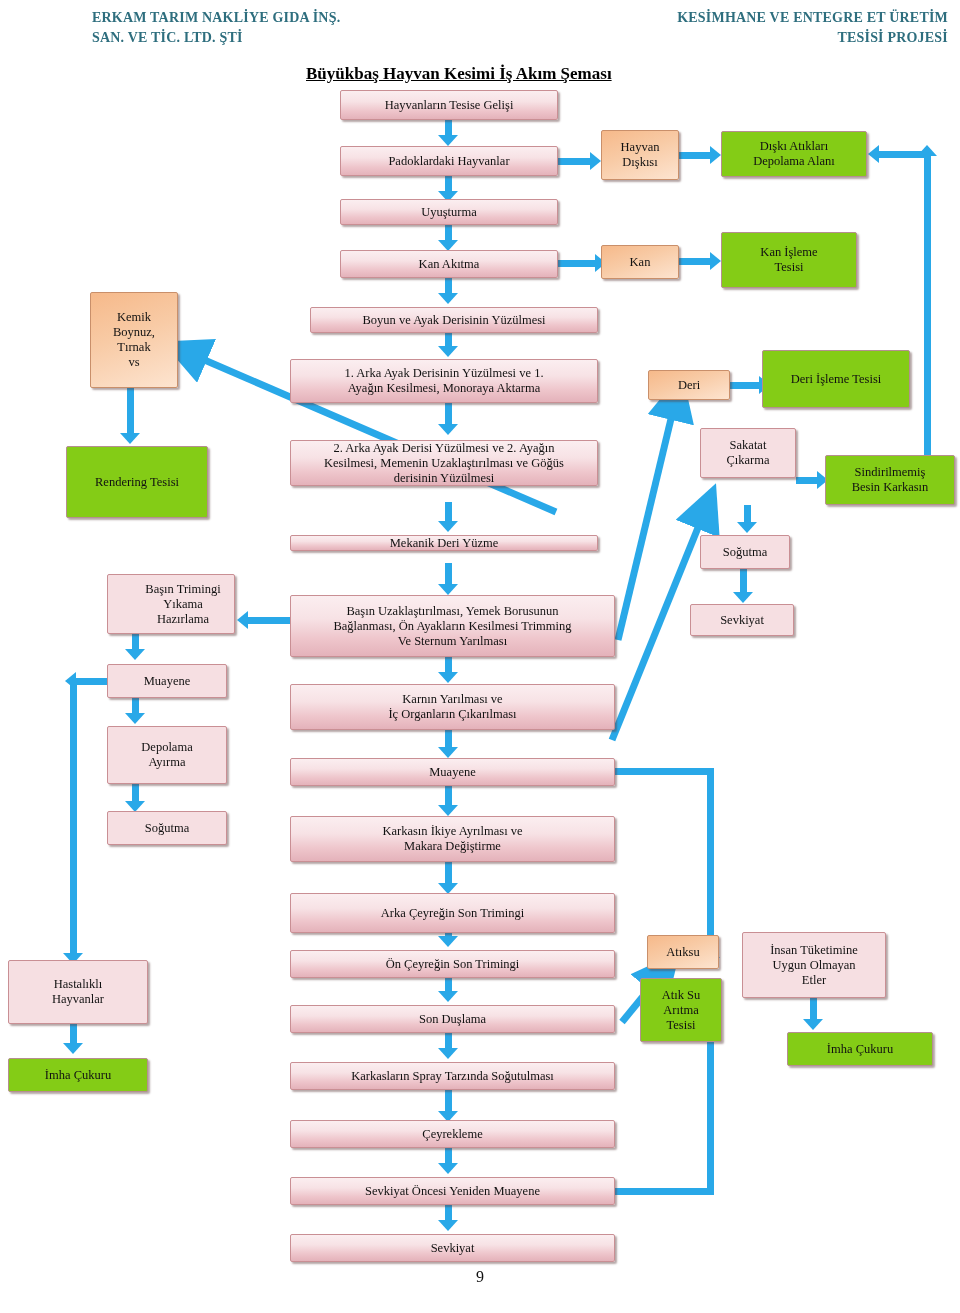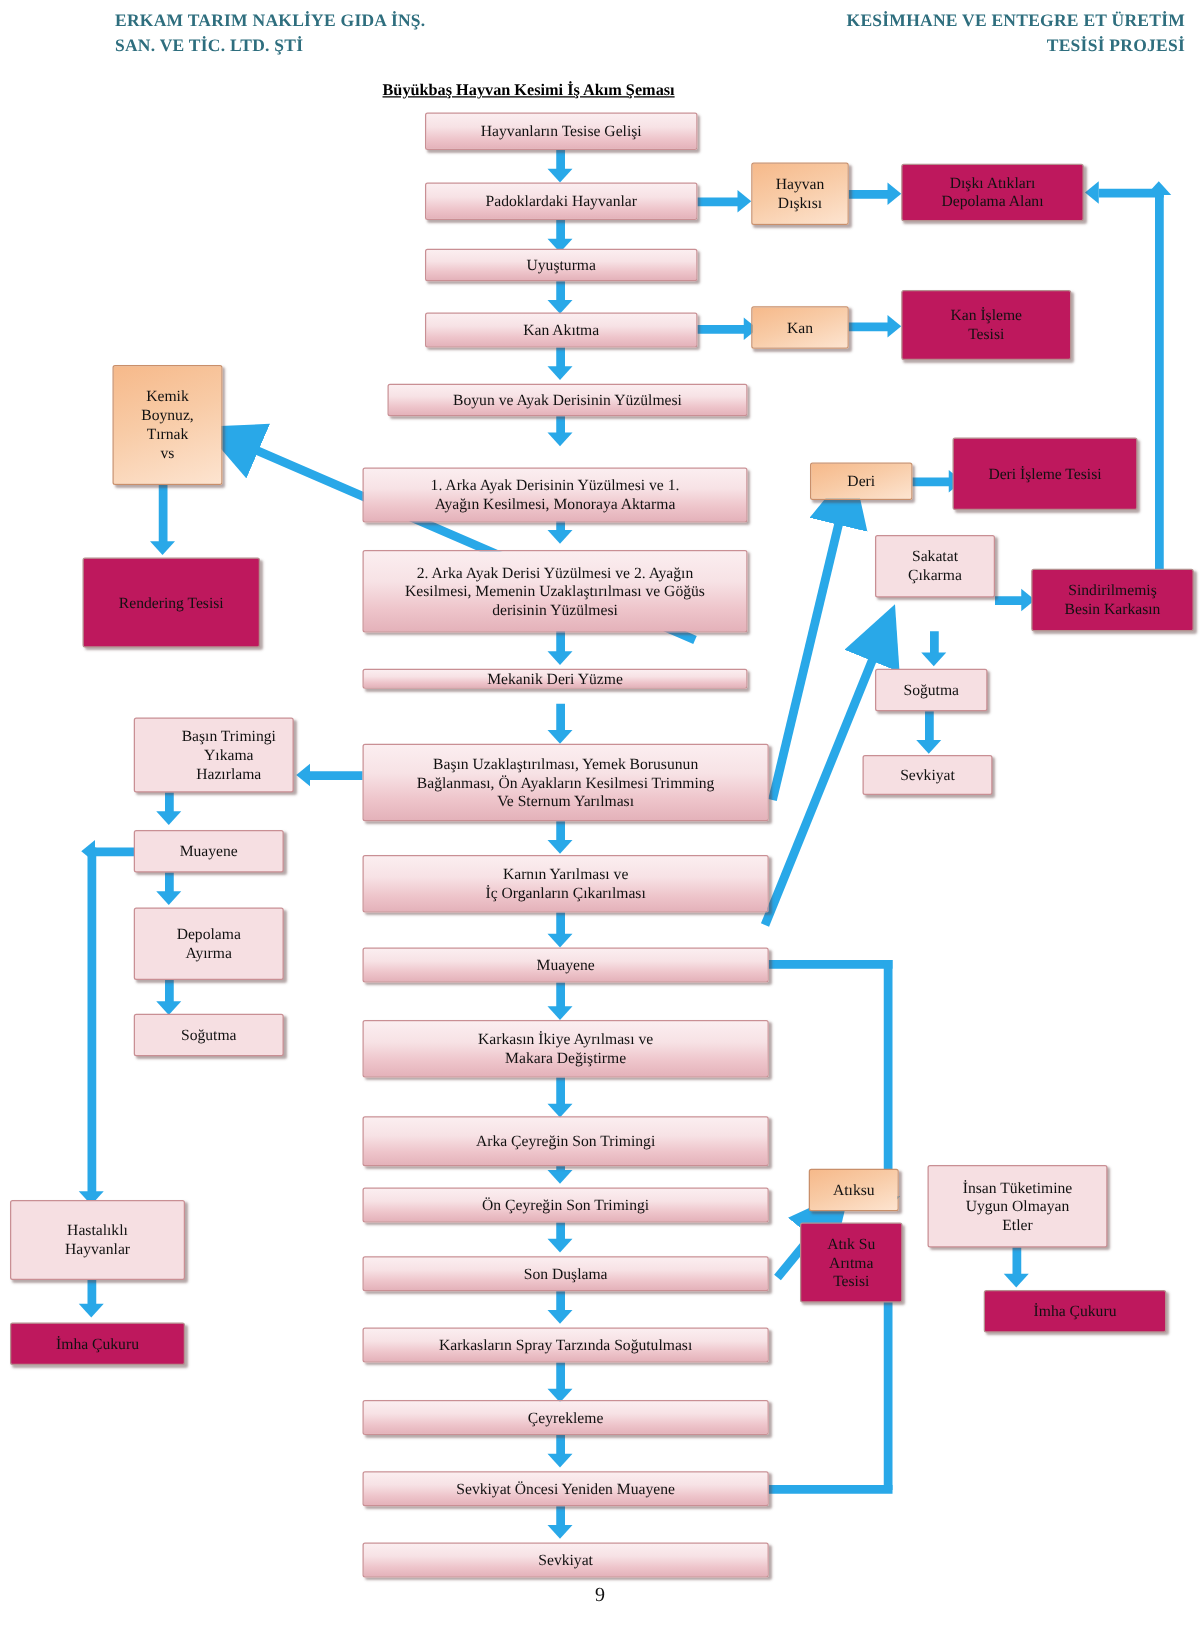--- a/index.html
+++ b/index.html
@@ -10,21 +10,21 @@
   }
   #stage{position:absolute;left:0;top:0;width:960px;height:1313px;}
 
   
   .hdr{position:absolute;color:#2e6e7e;font-weight:bold;font-size:14px;line-height:20px;letter-spacing:.2px;}
   .hdr-left{left:92px;top:8px;text-align:left;}
   .hdr-right{right:12px;top:8px;text-align:right;}
 
   .title{
     position:absolute;left:306px;top:64px;
-    font-size:13px;font-weight:bold;color:#000;
+    font-size:17px;font-weight:bold;color:#000;
     text-decoration:underline;white-space:nowrap;
   }
   .pageno{position:absolute;left:0;top:1268px;width:960px;text-align:center;font-size:16px;color:#111;}
 
   
   .box{
     position:absolute;box-sizing:border-box;
     display:flex;align-items:center;justify-content:center;
     text-align:center;font-size:12.5px;line-height:15px;color:#111;
     border-radius:2px;
@@ -43,21 +43,21 @@
     background:#f6dfe2;
   }
   
   .box.orange{
     border:1px solid #c98f6a;
     background:linear-gradient(160deg,#f6b98a 0%,#f8cba6 45%,#fde4d0 100%);
   }
   
   .box.green{
     border:1px solid #b58f8f;
-    background:#be185d;
+    background:#84cc16;
   }
 
   
   .ln{position:absolute;background:#29a8e8;z-index:2;}
   .ah{position:absolute;width:0;height:0;z-index:2;}
   .ah.down{border-left:10px solid transparent;border-right:10px solid transparent;border-top:11px solid #29a8e8;}
   .ah.up{border-left:10px solid transparent;border-right:10px solid transparent;border-bottom:11px solid #29a8e8;}
   .ah.right{border-top:9px solid transparent;border-bottom:9px solid transparent;border-left:11px solid #29a8e8;}
   .ah.left{border-top:9px solid transparent;border-bottom:9px solid transparent;border-right:11px solid #29a8e8;}
   svg.diag{position:absolute;left:0;top:0;width:960px;height:1313px;z-index:2;overflow:visible;}
@@ -121,28 +121,28 @@
 
   <div class="ln" style="left:558px;top:260px;width:38px;height:7px;"></div>
   <div class="ah right" style="left:595px;top:254px;"></div>
 
   <div class="box pink" style="left:310px;top:307px;width:288px;height:26px;">
     <span>Boyun ve Ayak Derisinin Yüzülmesi</span>
   </div>
   <div class="ln" style="left:445px;top:333px;width:7px;height:14px;"></div>
   <div class="ah down" style="left:438px;top:346px;"></div>
 
-  <div class="box pink" style="left:290px;top:359px;width:308px;height:44px;flex-direction:column;margin-top:15px;">
+  <div class="box pink" style="left:290px;top:359px;width:308px;height:44px;flex-direction:column;">
     <span>1. Arka Ayak Derisinin Yüzülmesi ve 1.</span>
     <span>Ayağın Kesilmesi, Monoraya Aktarma</span>
   </div>
   <div class="ln" style="left:445px;top:403px;width:7px;height:22px;"></div>
   <div class="ah down" style="left:438px;top:424px;"></div>
 
-  <div class="box pink" style="left:290px;top:440px;width:308px;height:66px;flex-direction:column;">
+  <div class="box pink" style="left:290px;top:440px;width:308px;height:46px;flex-direction:column;">
     <span>2. Arka Ayak Derisi Yüzülmesi ve 2. Ayağın</span>
     <span>Kesilmesi, Memenin Uzaklaştırılması ve Göğüs</span>
     <span>derisinin Yüzülmesi</span>
   </div>
   <div class="ln" style="left:445px;top:502px;width:7px;height:20px;"></div>
   <div class="ah down" style="left:438px;top:521px;"></div>
 
   <div class="box pink" style="left:290px;top:535px;width:308px;height:16px;">
     <span>Mekanik Deri Yüzme</span>
   </div>

